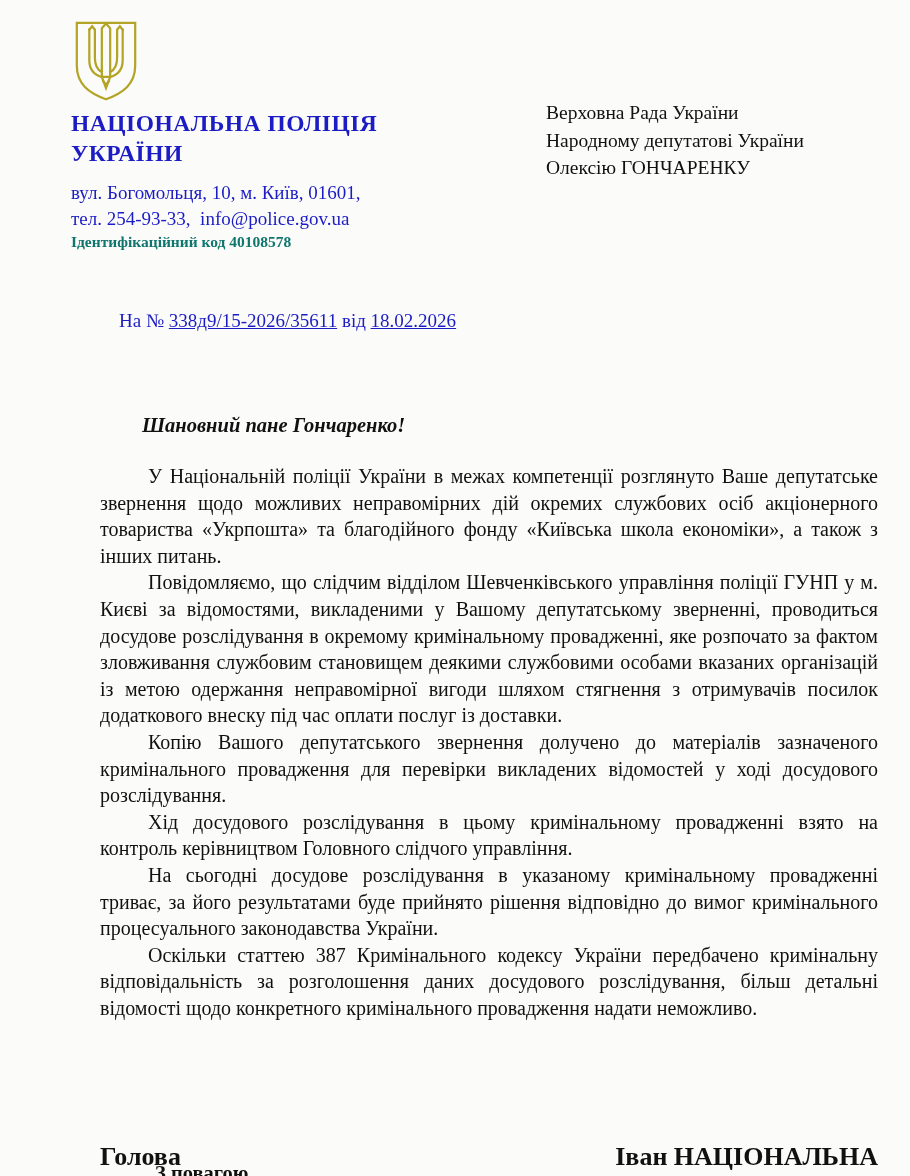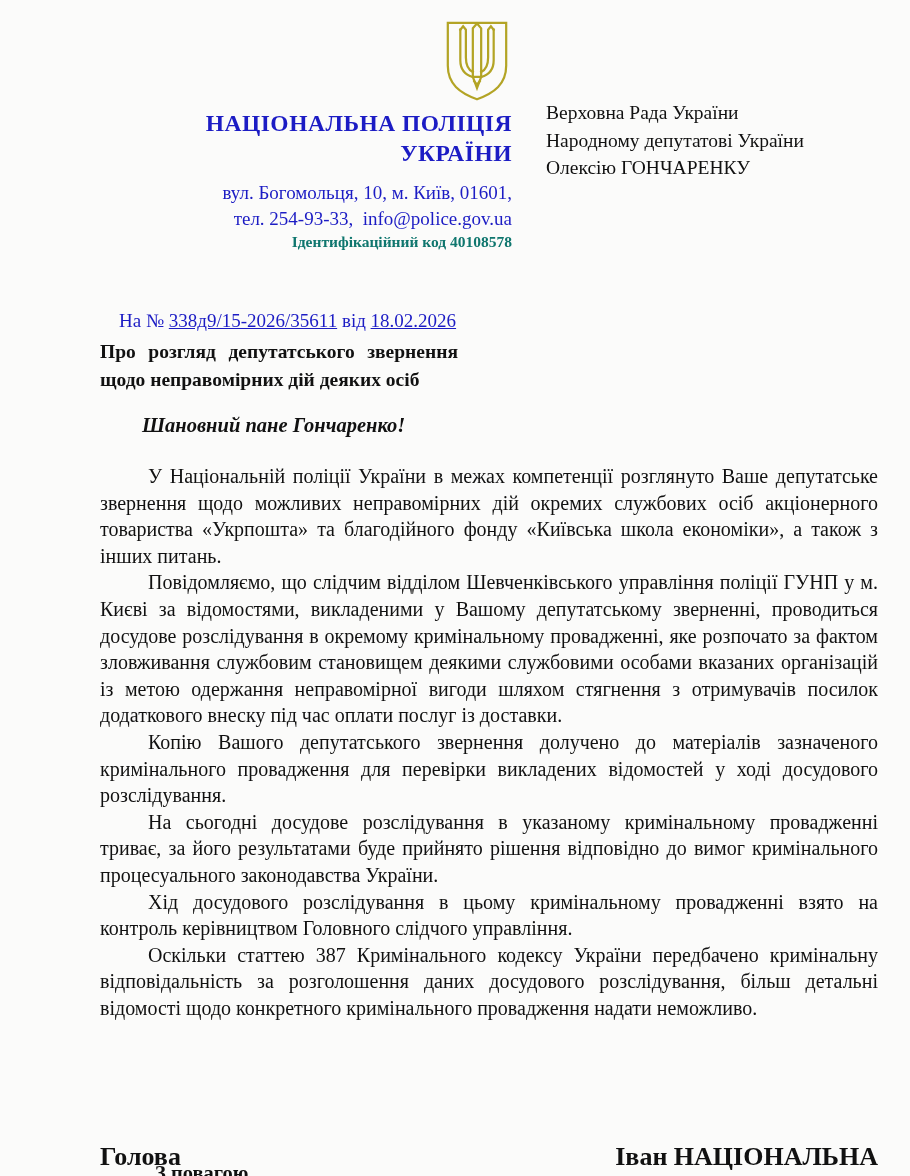--- a/index.html
+++ b/index.html
@@ -13,23 +13,23 @@
     width: 910px;
     height: 1176px;
     background: #fbfbfa;
     overflow: hidden;
   }
   .prewrap { white-space: pre-wrap; }
 
   
   .header-left {
     position: absolute;
-    left: 80px; top: 20px;
+    left: 71px; top: 20px;
     width: 432px;
-    text-align: right;
+    text-align: left;
   }
   .emblem { display: inline-block; }
   .org-name {
     margin-top: 2px;
     font-size: 23.5px;
     font-weight: bold;
     line-height: 30px;
     color: #1c1cc4;
     letter-spacing: 0.5px;
   }
@@ -149,30 +149,29 @@
   <div class="addressee">
     <div class="bold">Верховна Рада України</div>
     <div>Народному депутатові України</div>
     <div class="bold">Олексію ГОНЧАРЕНКУ</div>
   </div>
 
   <div class="ref-line prewrap">
     <span>На № </span><span class="u">338д9/15-2026/35611</span><span> від </span><span class="u">18.02.2026</span>
   </div>
 
-  <div class="subject">Про розгляд депутатського звернення щодо неправомірних дій деяких осіб</div>
 
   <div class="salutation">Шановний пане Гончаренко!</div>
 
   <div class="body-text">
     <p>У Національній поліції України в межах компетенції розглянуто Ваше депутатське звернення щодо можливих неправомірних дій окремих службових осіб акціонерного товариства «Укрпошта» та благодійного фонду «Київська школа економіки», а також з інших питань.</p>
     <p>Повідомляємо, що слідчим відділом Шевченківського управління поліції ГУНП у м. Києві за відомостями, викладеними у Вашому депутатському зверненні, проводиться досудове розслідування в окремому кримінальному провадженні, яке розпочато за фактом зловживання службовим становищем деякими службовими особами вказаних організацій із метою одержання неправомірної вигоди шляхом стягнення з отримувачів посилок додаткового внеску під час оплати послуг із доставки.</p>
     <p>Копію Вашого депутатського звернення долучено до матеріалів зазначеного кримінального провадження для перевірки викладених відомостей у ході досудового розслідування.</p>
+    <p>Хід досудового розслідування в цьому кримінальному провадженні взято на контроль керівництвом Головного слідчого управління.</p>
     <p>На сьогодні досудове розслідування в указаному кримінальному провадженні триває, за його результатами буде прийнято рішення відповідно до вимог кримінального процесуального законодавства України.</p>
-    <p>Хід досудового розслідування в цьому кримінальному провадженні взято на контроль керівництвом Головного слідчого управління.</p>
     <p>Оскільки статтею 387 Кримінального кодексу України передбачено кримінальну відповідальність за розголошення даних досудового розслідування, більш детальні відомості щодо конкретного кримінального провадження надати неможливо.</p>
   </div>
 
   <div class="closing">З повагою</div>
   <div class="sig-row">
     <span>Голова</span>
     <span>Іван НАЦІОНАЛЬНА</span>
   </div>
 
 </div>

